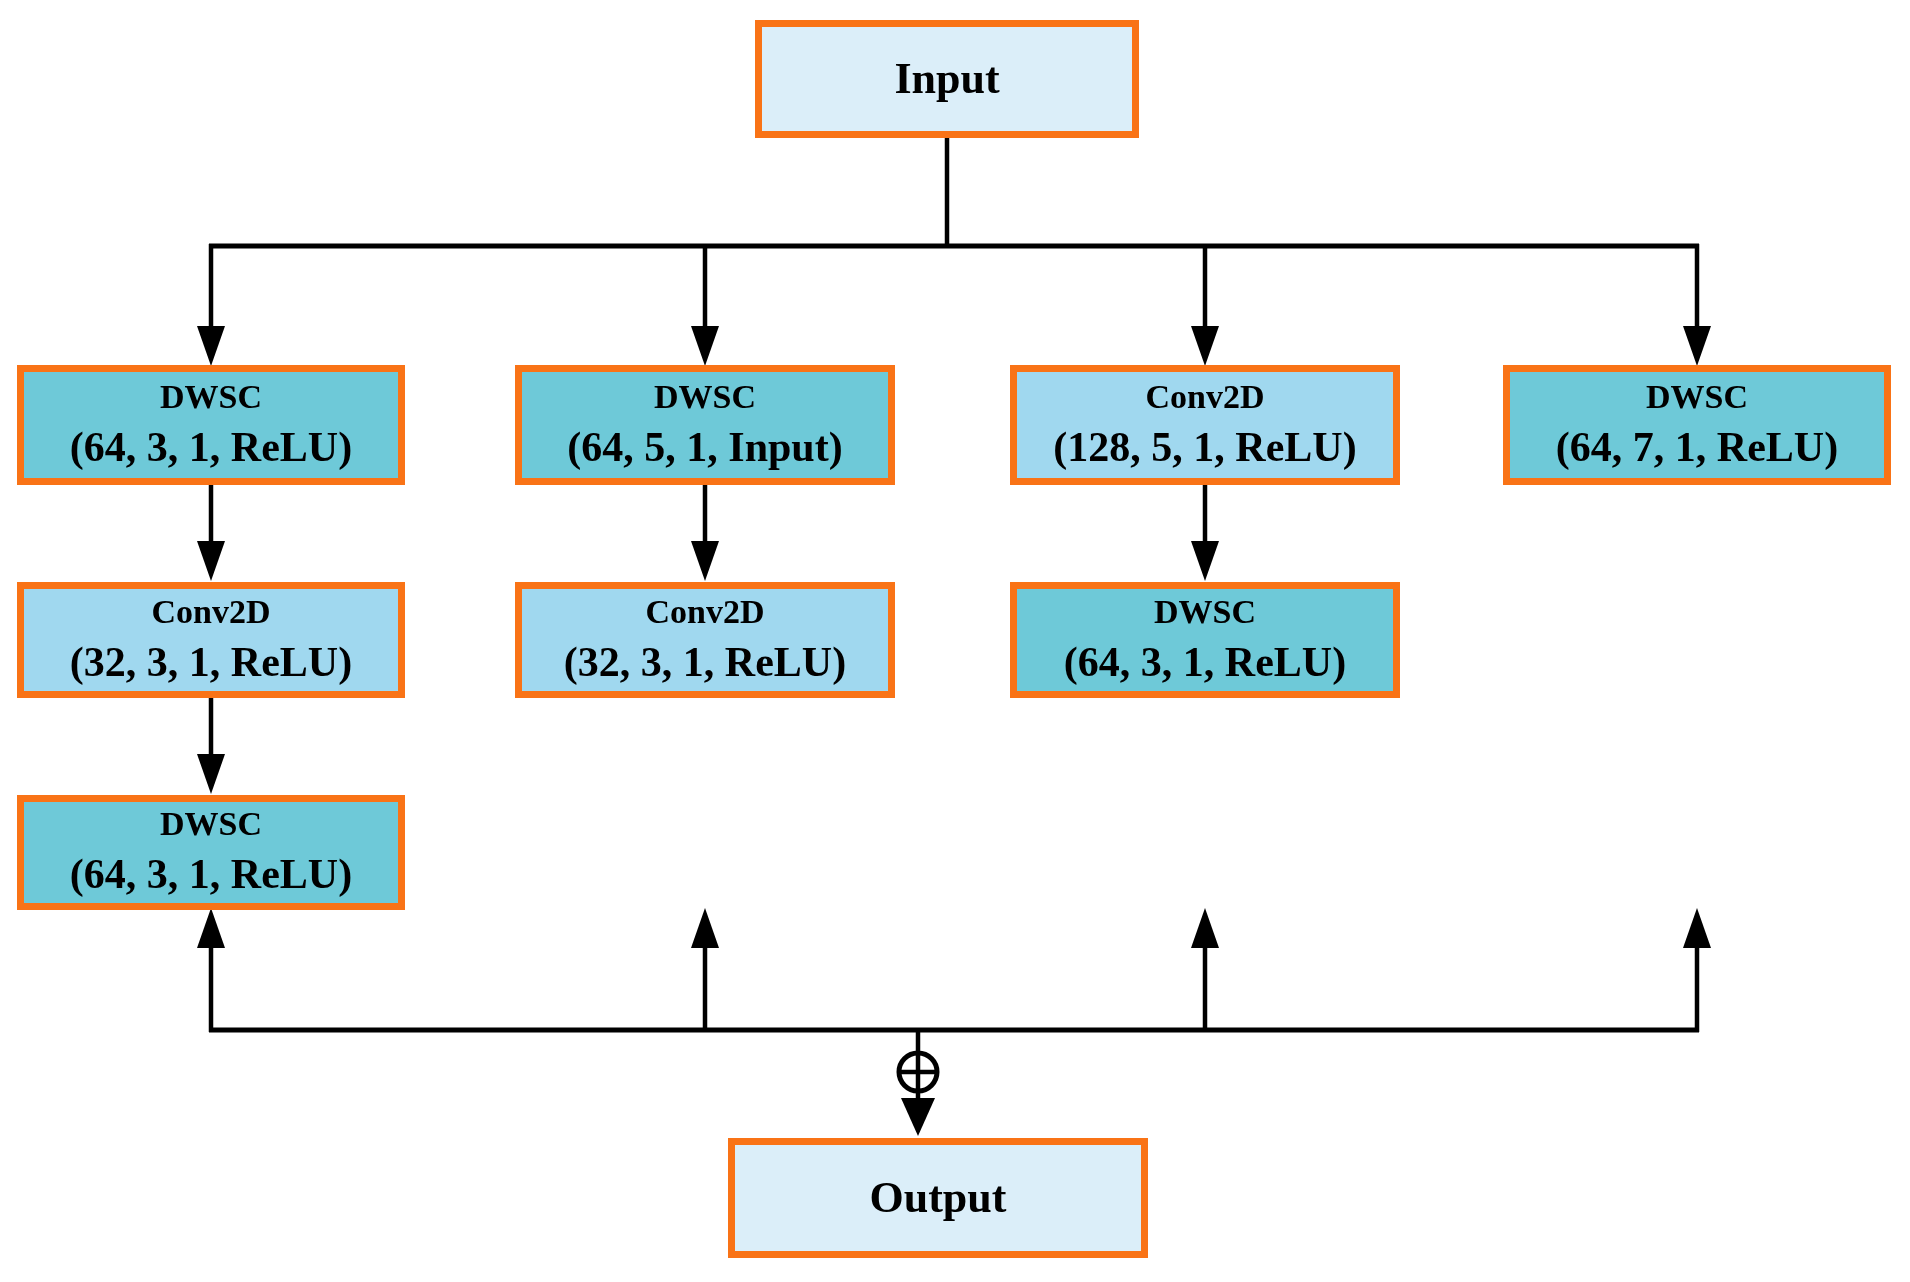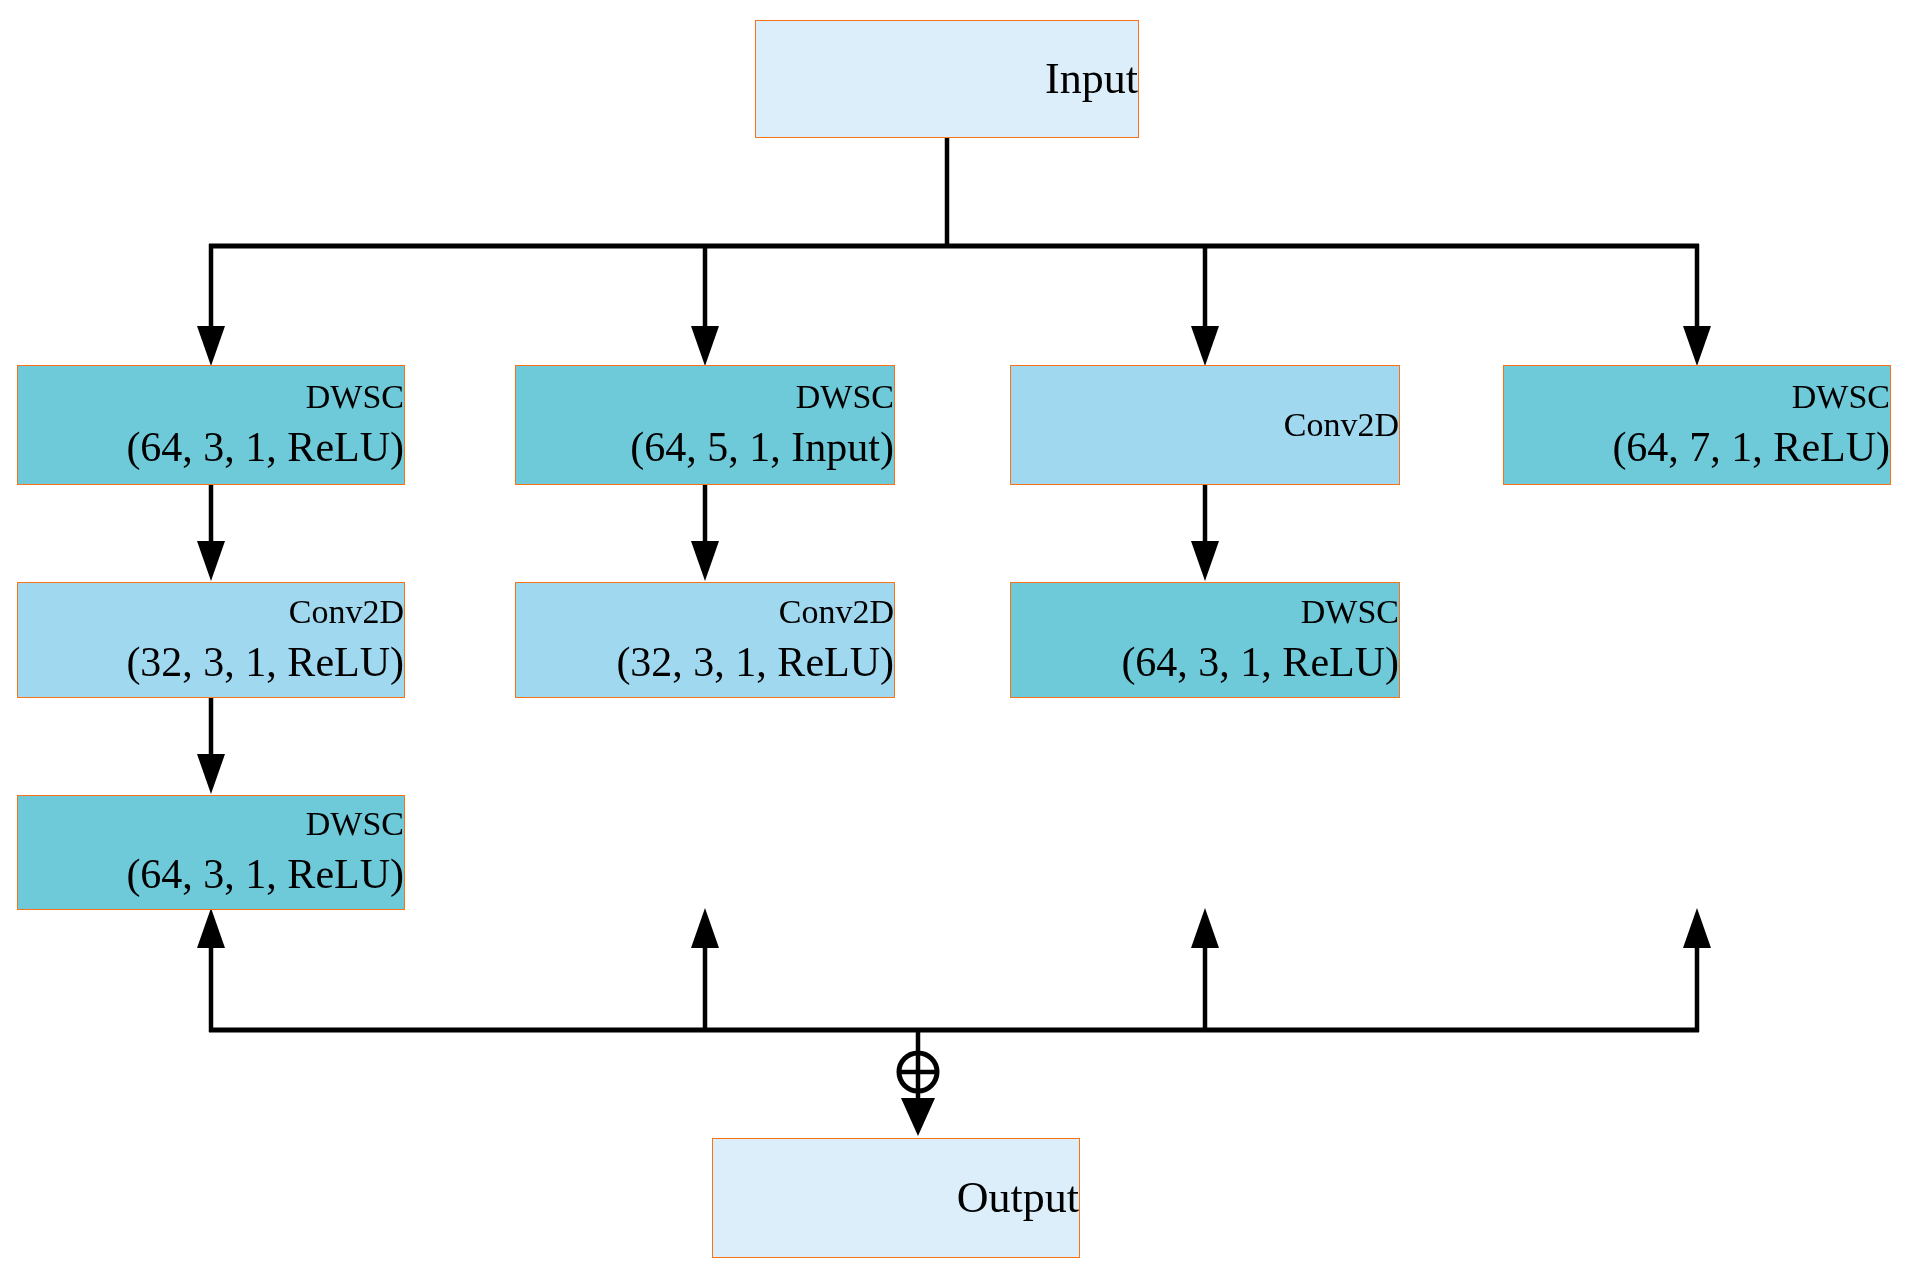--- a/index.html
+++ b/index.html
@@ -19,46 +19,47 @@
   #wires {
     position: absolute;
     left: 0; top: 0;
     width: 1910px;
     height: 1282px;
     z-index: 0;
   }
   .node {
     position: absolute;
     box-sizing: border-box;
-    border: 1px solid #f97316;
+    border: 7px solid #f97316;
     display: flex;
     flex-direction: column;
     justify-content: center;
-    align-items: flex-end;
+    align-items: center;
     text-align: center;
     z-index: 1;
     line-height: 1.32;
+    font-weight: bold;
   }
   .node .t1 { font-size: 34px; }
   .node .t2 { font-size: 42px; }
   .io { font-size: 44px; background: var(--io-fill); }
   .dwsc { background: var(--dwsc-fill); }
   .conv { background: var(--conv-fill); }
 
   
   #n-input  { left: 755px;  top: 20px;   width: 384px; height: 118px; }
   #n-b1-l1  { left: 17px;   top: 365px;  width: 388px; height: 120px; }
   #n-b2-l1  { left: 515px;  top: 365px;  width: 380px; height: 120px; }
   #n-b3-l1  { left: 1010px; top: 365px;  width: 390px; height: 120px; }
   #n-b4-l1  { left: 1503px; top: 365px;  width: 388px; height: 120px; }
   #n-b1-l2  { left: 17px;   top: 582px;  width: 388px; height: 116px; }
   #n-b2-l2  { left: 515px;  top: 582px;  width: 380px; height: 116px; }
   #n-b3-l2  { left: 1010px; top: 582px;  width: 390px; height: 116px; }
   #n-b1-l3  { left: 17px;   top: 795px;  width: 388px; height: 115px; }
-  #n-output { left: 712px;  top: 1138px; width: 368px; height: 120px; }
+  #n-output { left: 728px;  top: 1138px; width: 420px; height: 120px; }
 </style>
 </head>
 <body>
 
 <div id="canvas">
 
   <svg id="wires" viewBox="0 0 1910 1282" xmlns="http://www.w3.org/2000/svg">
     <g stroke="#000000" stroke-width="4.5" fill="none">
 
       <line x1="947" y1="137" x2="947" y2="246"></line>
@@ -121,20 +122,21 @@
   <div class="node dwsc" id="n-b1-l1">
     <span class="t1">DWSC</span>
     <span class="t2">(64, 3, 1, ReLU)</span>
   </div>
   <div class="node dwsc" id="n-b2-l1">
     <span class="t1">DWSC</span>
     <span class="t2">(64, 5, 1, Input)</span>
   </div>
   <div class="node conv" id="n-b3-l1">
     <span class="t1">Conv2D</span>
+    <span class="t2">(128, 5, 1, ReLU)</span>
   </div>
   <div class="node dwsc" id="n-b4-l1">
     <span class="t1">DWSC</span>
     <span class="t2">(64, 7, 1, ReLU)</span>
   </div>
 
   <div class="node conv" id="n-b1-l2">
     <span class="t1">Conv2D</span>
     <span class="t2">(32, 3, 1, ReLU)</span>
   </div>

